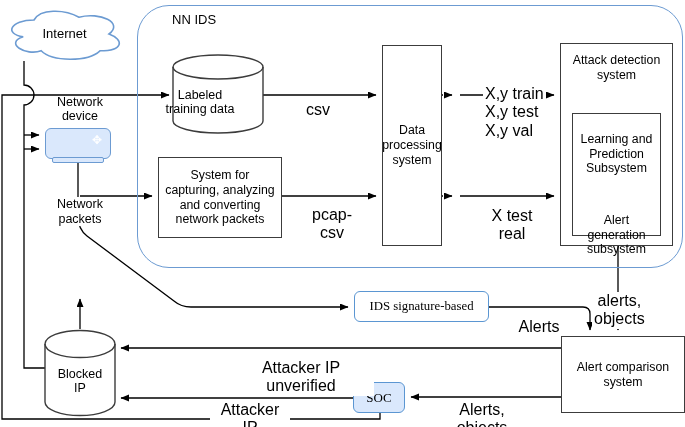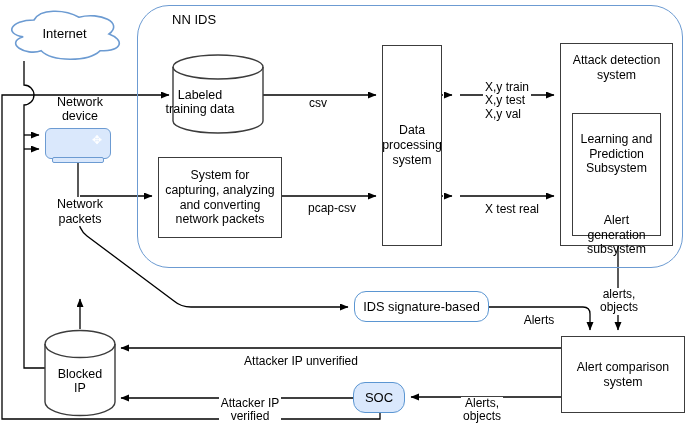--- a/index.html
+++ b/index.html
@@ -2,30 +2,30 @@
 <html><head>
 <meta charset="utf-8">
 <style>
   html,body{margin:0;padding:0;background:#fff;}
   #stage{
     position:relative;width:685px;height:427px;background:#fff;overflow:hidden;
     font-family:"Liberation Sans",sans-serif;color:#000;padding-left:16px;
   }
   svg{position:absolute;left:0;top:0;}
   .lbl{
-    position:absolute;font-size:12px;line-height:1.14;text-align:center;
+    position:absolute;font-size:16px;line-height:1.14;text-align:center;
     white-space:pre-line;pointer-events:none;
   }
   .lbl .bg{background:#fff;padding:0 2px;display:inline-block;}
   .node{
     position:absolute;box-sizing:border-box;border:1.5px solid #3c3c3c;background:#fff;
     display:flex;align-items:center;justify-content:center;text-align:center;
     font-size:12.3px;line-height:1.2;white-space:pre-line;
   }
-  .bluebox{border:1.6px solid #5b96d2;border-radius:12px;}
+  .bluebox{border:1.6px solid #5b96d2;border-radius:6px;font-family:Liberation Serif, serif;}
   #nnids-container{
     position:absolute;left:137px;top:5px;width:546px;height:263px;box-sizing:border-box;
     border:1.6px solid #6c9bd2;border-radius:32px;background:transparent;
   }
   #attack-box{flex-direction:column;justify-content:flex-start;}
   #attack-inner{
     position:absolute;left:572px;top:113px;width:89px;height:123px;box-sizing:border-box;
     border:1.4px solid #3c3c3c;background:#fff;font-size:12.3px;line-height:1.2;
     text-align:center;white-space:pre-line;
   }

